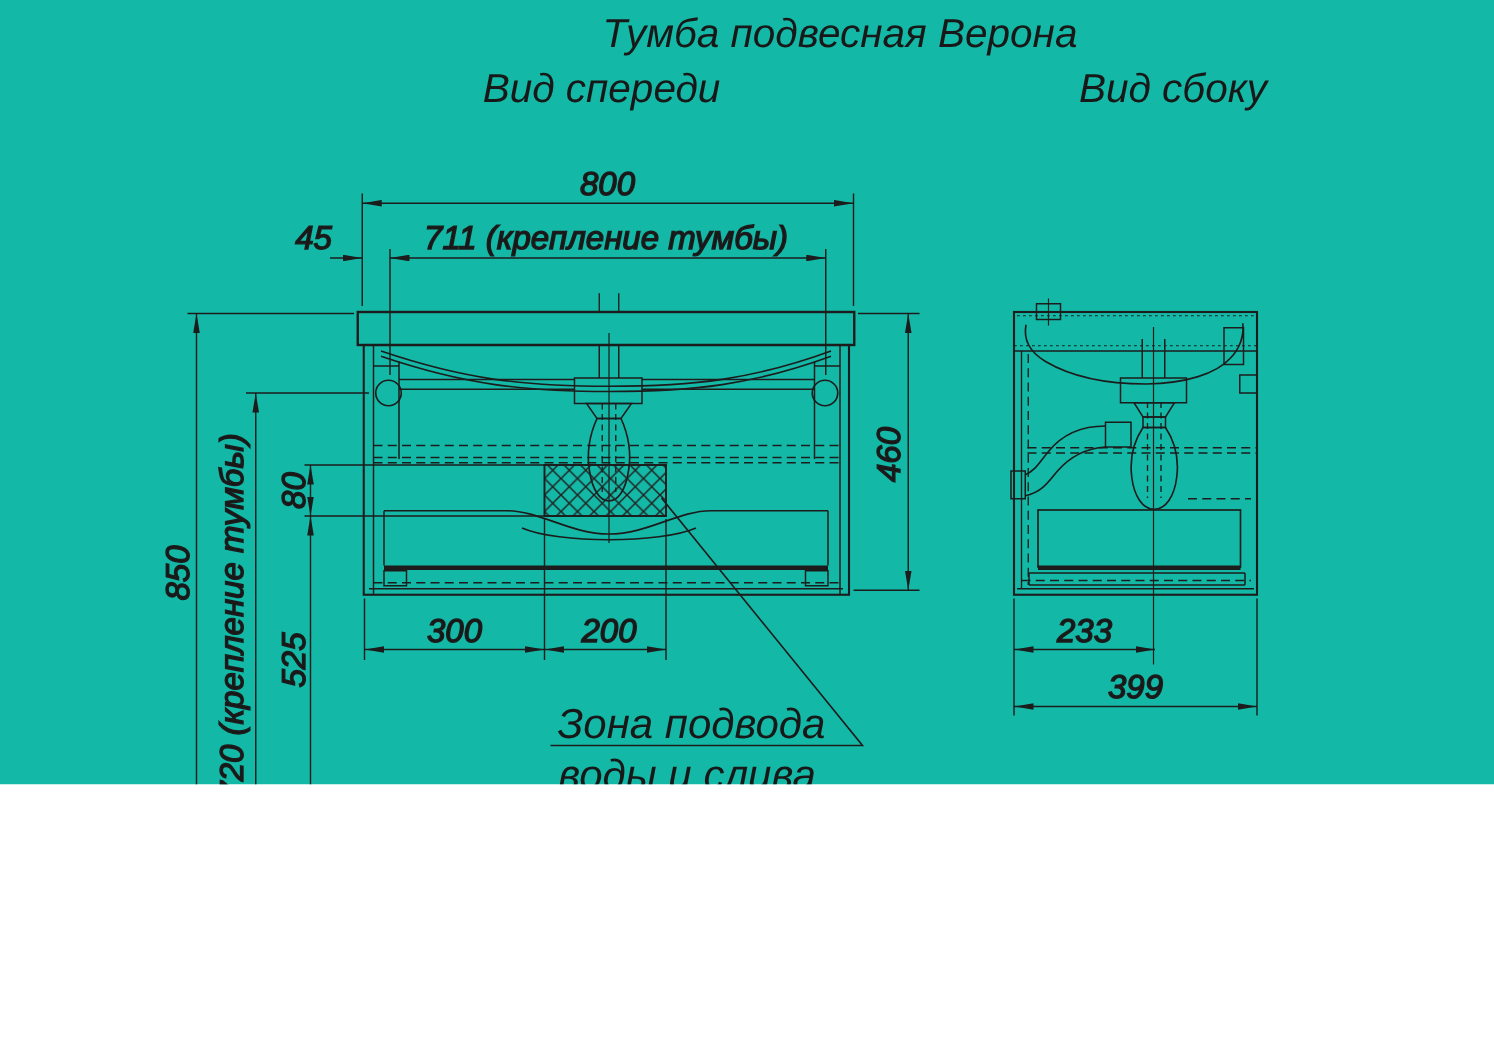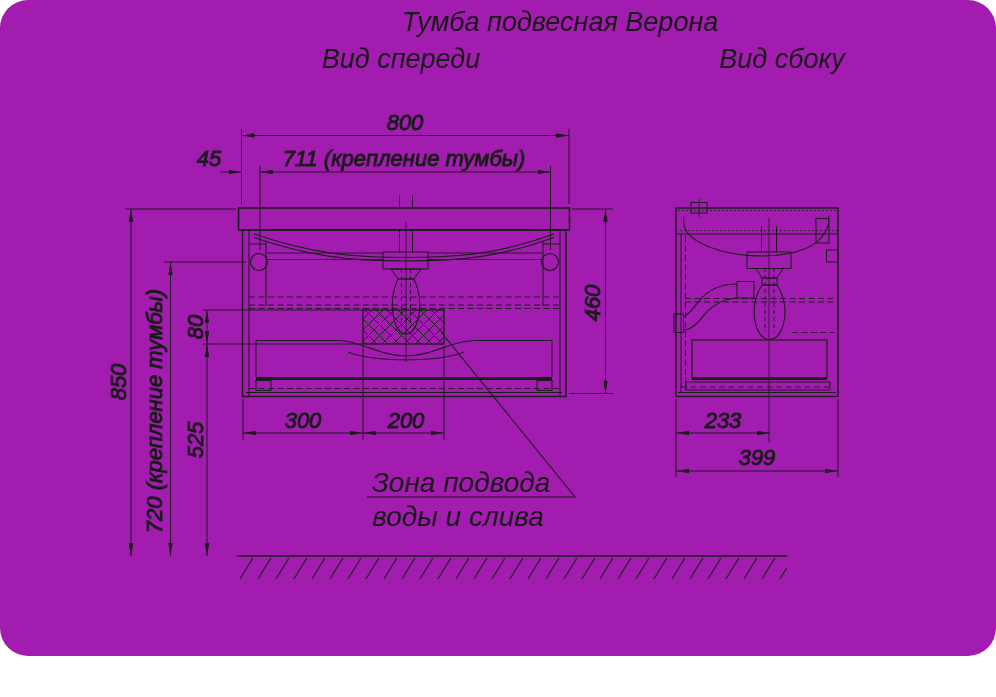--- a/index.html
+++ b/index.html
@@ -1,17 +1,17 @@
 <!DOCTYPE html>
 <html><head>
 <meta charset="utf-8">
 <style>
   html,body{margin:0;padding:0;background:#ffffff;}
-  .page{position:relative;width:996px;height:656px;background:#a21caf;overflow:hidden;
-        font-family:"Liberation Sans",sans-serif;border-radius:28px;}
+  .page{position:relative;width:996px;height:523px;background:#14b8a6;overflow:hidden;
+        font-family:"Liberation Sans",sans-serif;}
   svg{display:block;}
   svg text{font-family:"Liberation Sans",sans-serif;font-style:italic;fill:#181818;}
   .t-title{font-size:27px;}
   .t-view{font-size:27px;}
   .t-dim{font-size:22px;}
   .t-callout{font-size:28px;}
   .draw{stroke:#1c1c1c;fill:none;}
   .w16{stroke-width:1.6;} .w14{stroke-width:1.4;} .w11{stroke-width:1.1;}
   .w10{stroke-width:1;} .w09{stroke-width:.9;} .w08{stroke-width:.8;}
   .thick{stroke-width:3;}

